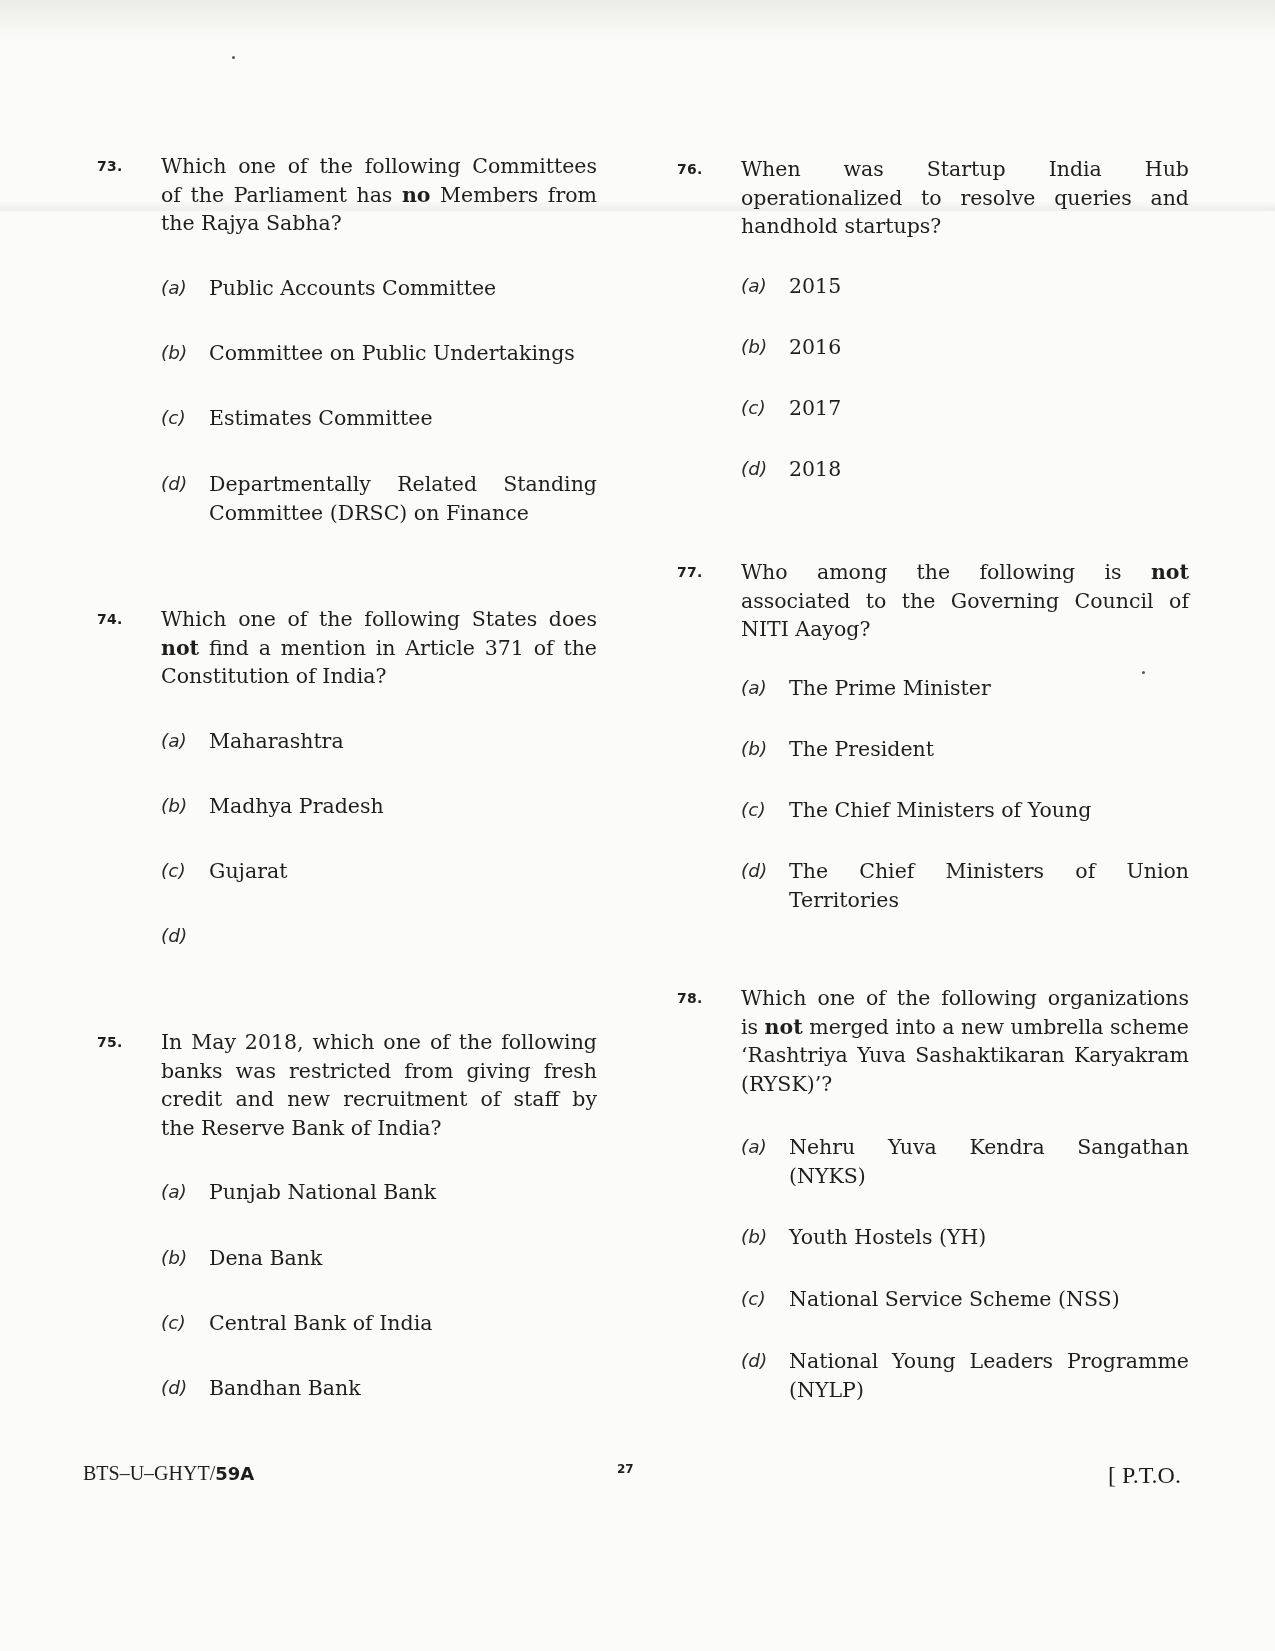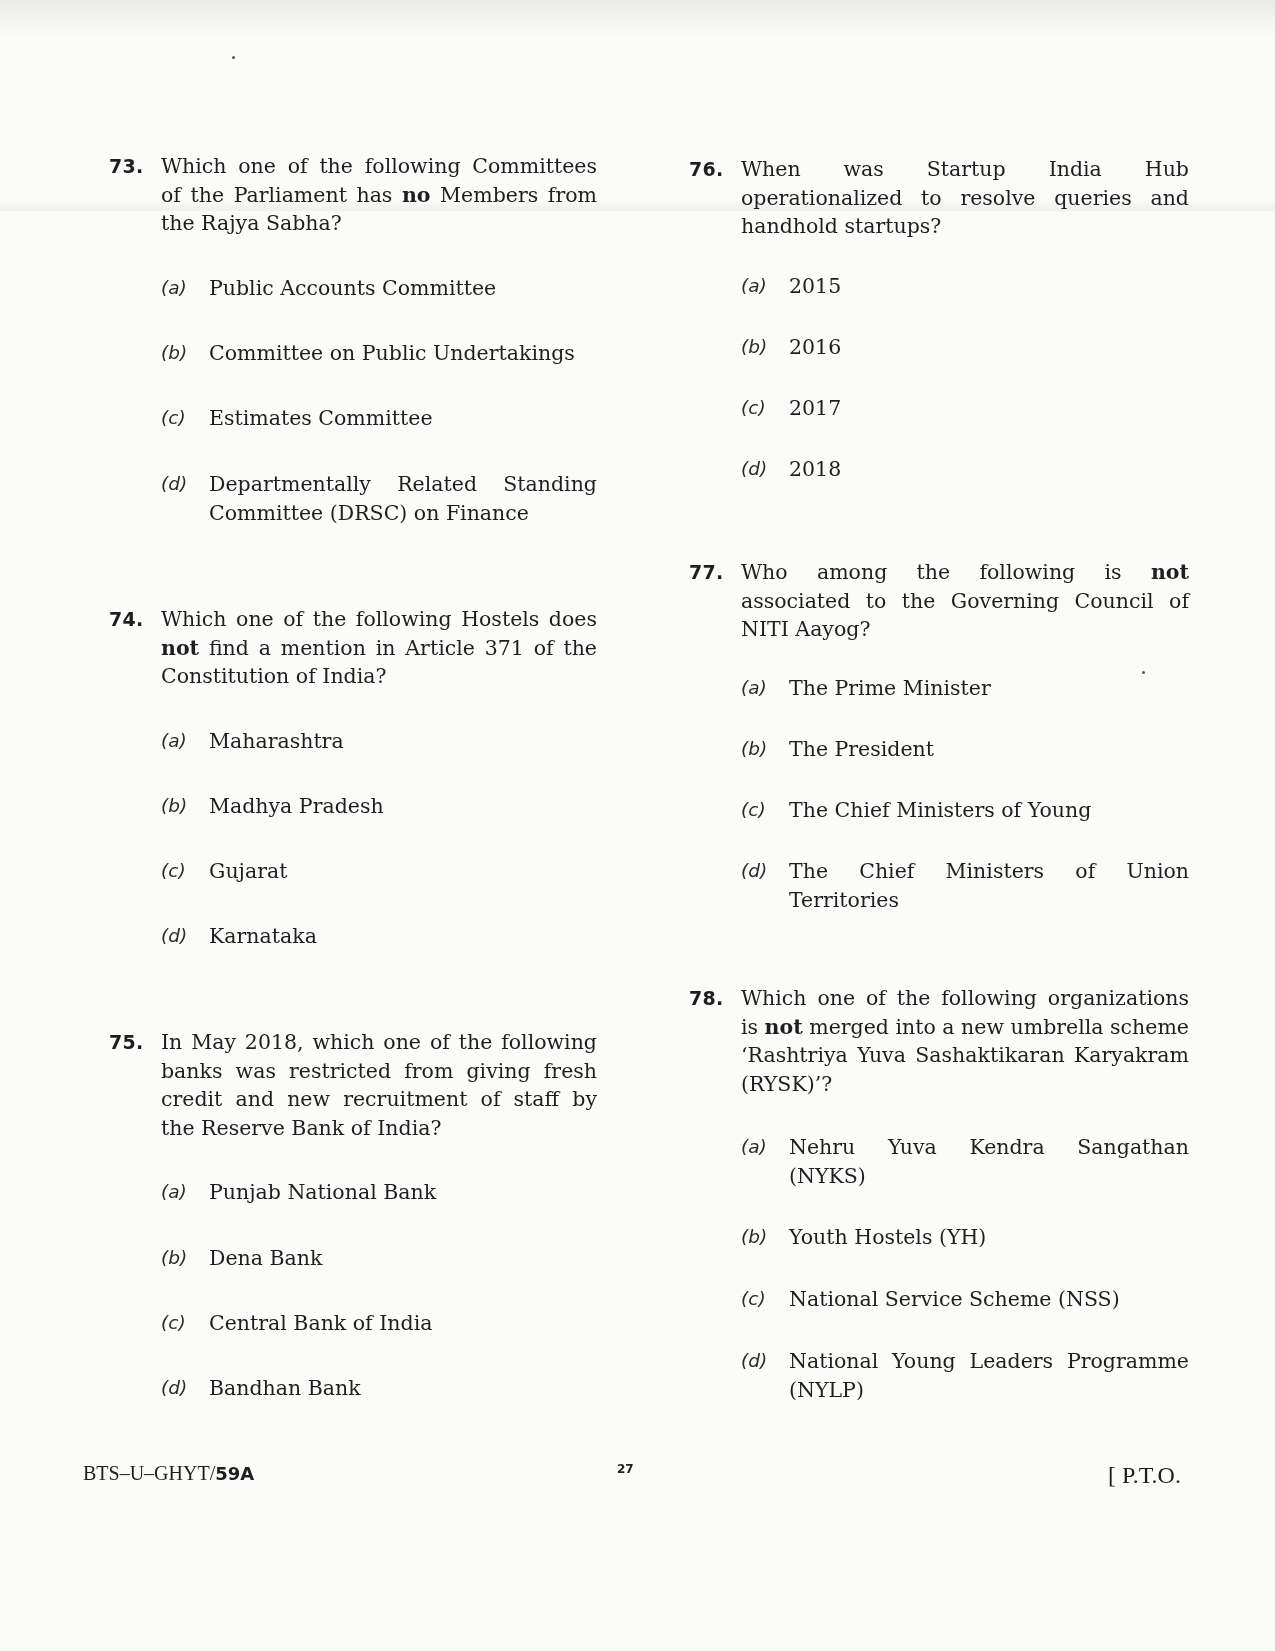--- a/index.html
+++ b/index.html
@@ -14,21 +14,21 @@
     background:
       linear-gradient(180deg, rgba(215,215,210,0.45) 0px, rgba(250,250,248,0) 40px),
       linear-gradient(180deg, rgba(0,0,0,0) 200px, rgba(200,200,200,0.25) 210px, rgba(0,0,0,0) 212px);
     pointer-events:none;
   }
   .col { position:absolute; }
   .col-left { left:97px; top:152px; width:500px; }
   .col-right { left:677px; top:155px; width:512px; }
   .q { position:absolute; left:0; width:100%; }
   .q-head { position:relative; padding-left:64px; font-size:20.5px; line-height:28.5px; text-align:justify; text-align-last:left; }
-  .q-num { position:absolute; left:12px; top:0; font-family:"DejaVu Sans", sans-serif; font-weight:bold; font-size:19px; letter-spacing:0.3px; }
+  .q-num { position:absolute; left:0; top:0; font-family:"DejaVu Sans", sans-serif; font-weight:bold; font-size:14px; letter-spacing:0.3px; }
   .emph { font-weight:bold; }
   .opt { position:absolute; left:64px; right:0; font-size:20.5px; line-height:28.5px; }
   .opt-label { position:absolute; left:0; top:0; font-family:"DejaVu Sans", sans-serif; font-style:italic; font-size:18.5px; color:#2a2a2a; }
   .opt-text { display:block; margin-left:48px; text-align:justify; }
   .footer { position:absolute; top:1462px; font-size:19px; }
   .footer-code { left:83px; font-family:"Liberation Serif", serif; font-size:20px; }
   .footer-code b { font-family:"DejaVu Sans", sans-serif; font-weight:bold; font-size:18px; }
   .footer-page { left:617px; font-family:"DejaVu Sans", sans-serif; font-weight:bold; font-size:12px; }
   .footer-pto { left:1108px; font-family:"Liberation Serif", serif; font-size:24px; }
   .dot { position:absolute; width:3px; height:3px; border-radius:50%; background:#555; }
@@ -59,37 +59,36 @@
       </div>
     <div class="opt" style="top:318px;">
         <span class="opt-label">(d)</span>
         <span class="opt-text">Departmentally Related Standing Committee (DRSC) on Finance</span>
       </div>
   </div>
 
   <div class="q" style="top:453px;">
     <div class="q-head">
       <span class="q-num">74.</span>
-      <span><span>Which one of the following Hostels does </span><span class="emph">not</span><span> find a mention in Article 371 of the Constitution of India?</span></span>
+      <span><span>Which one of the following States does </span><span class="emph">not</span><span> find a mention in Article 371 of the Constitution of India?</span></span>
     </div>
     <div class="opt" style="top:122px;">
         <span class="opt-label">(a)</span>
         <span class="opt-text">Maharashtra</span>
       </div>
     <div class="opt" style="top:187px;">
         <span class="opt-label">(b)</span>
         <span class="opt-text">Madhya Pradesh</span>
       </div>
     <div class="opt" style="top:252px;">
         <span class="opt-label">(c)</span>
         <span class="opt-text">Gujarat</span>
       </div>
     <div class="opt" style="top:317px;">
         <span class="opt-label">(d)</span>
-        <span class="opt-text">Karnataka</span>
       </div>
   </div>
 
   <div class="q" style="top:876px;">
     <div class="q-head">
       <span class="q-num">75.</span>
       <span>In May 2018, which one of the following banks was restricted from giving fresh credit and new recruitment of staff by the Reserve Bank of India?</span>
     </div>
     <div class="opt" style="top:150px;">
         <span class="opt-label">(a)</span>

